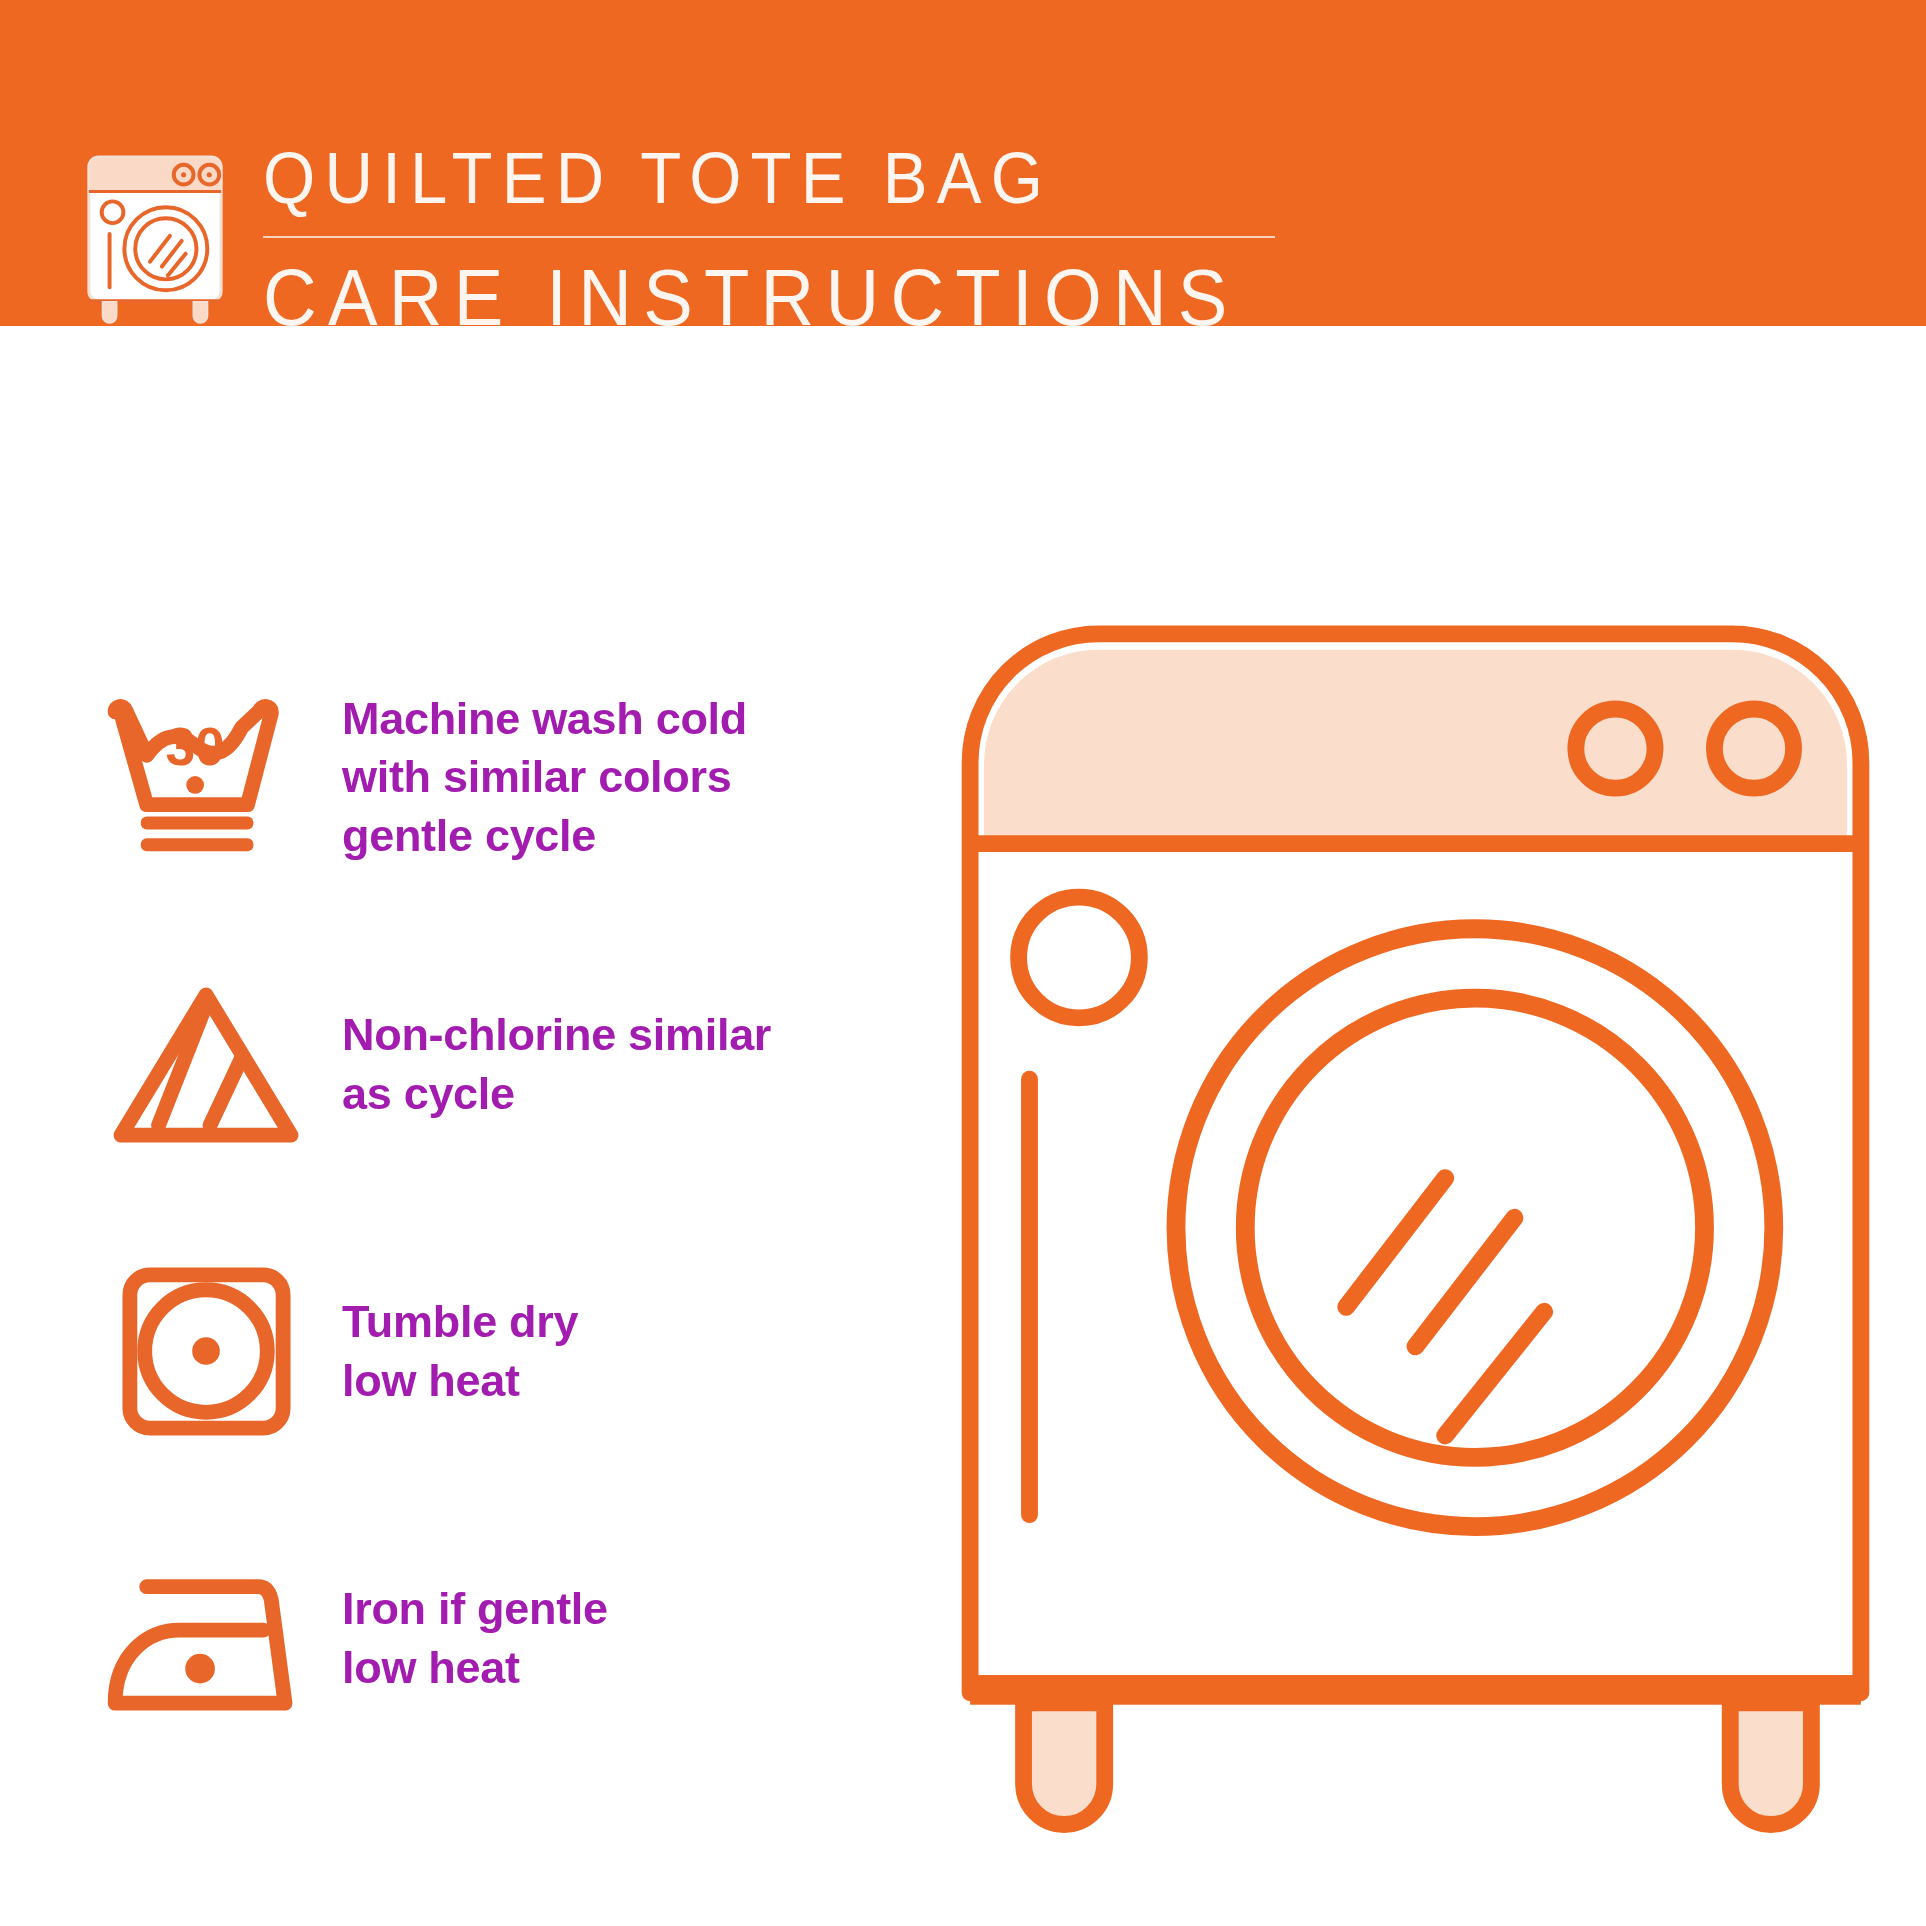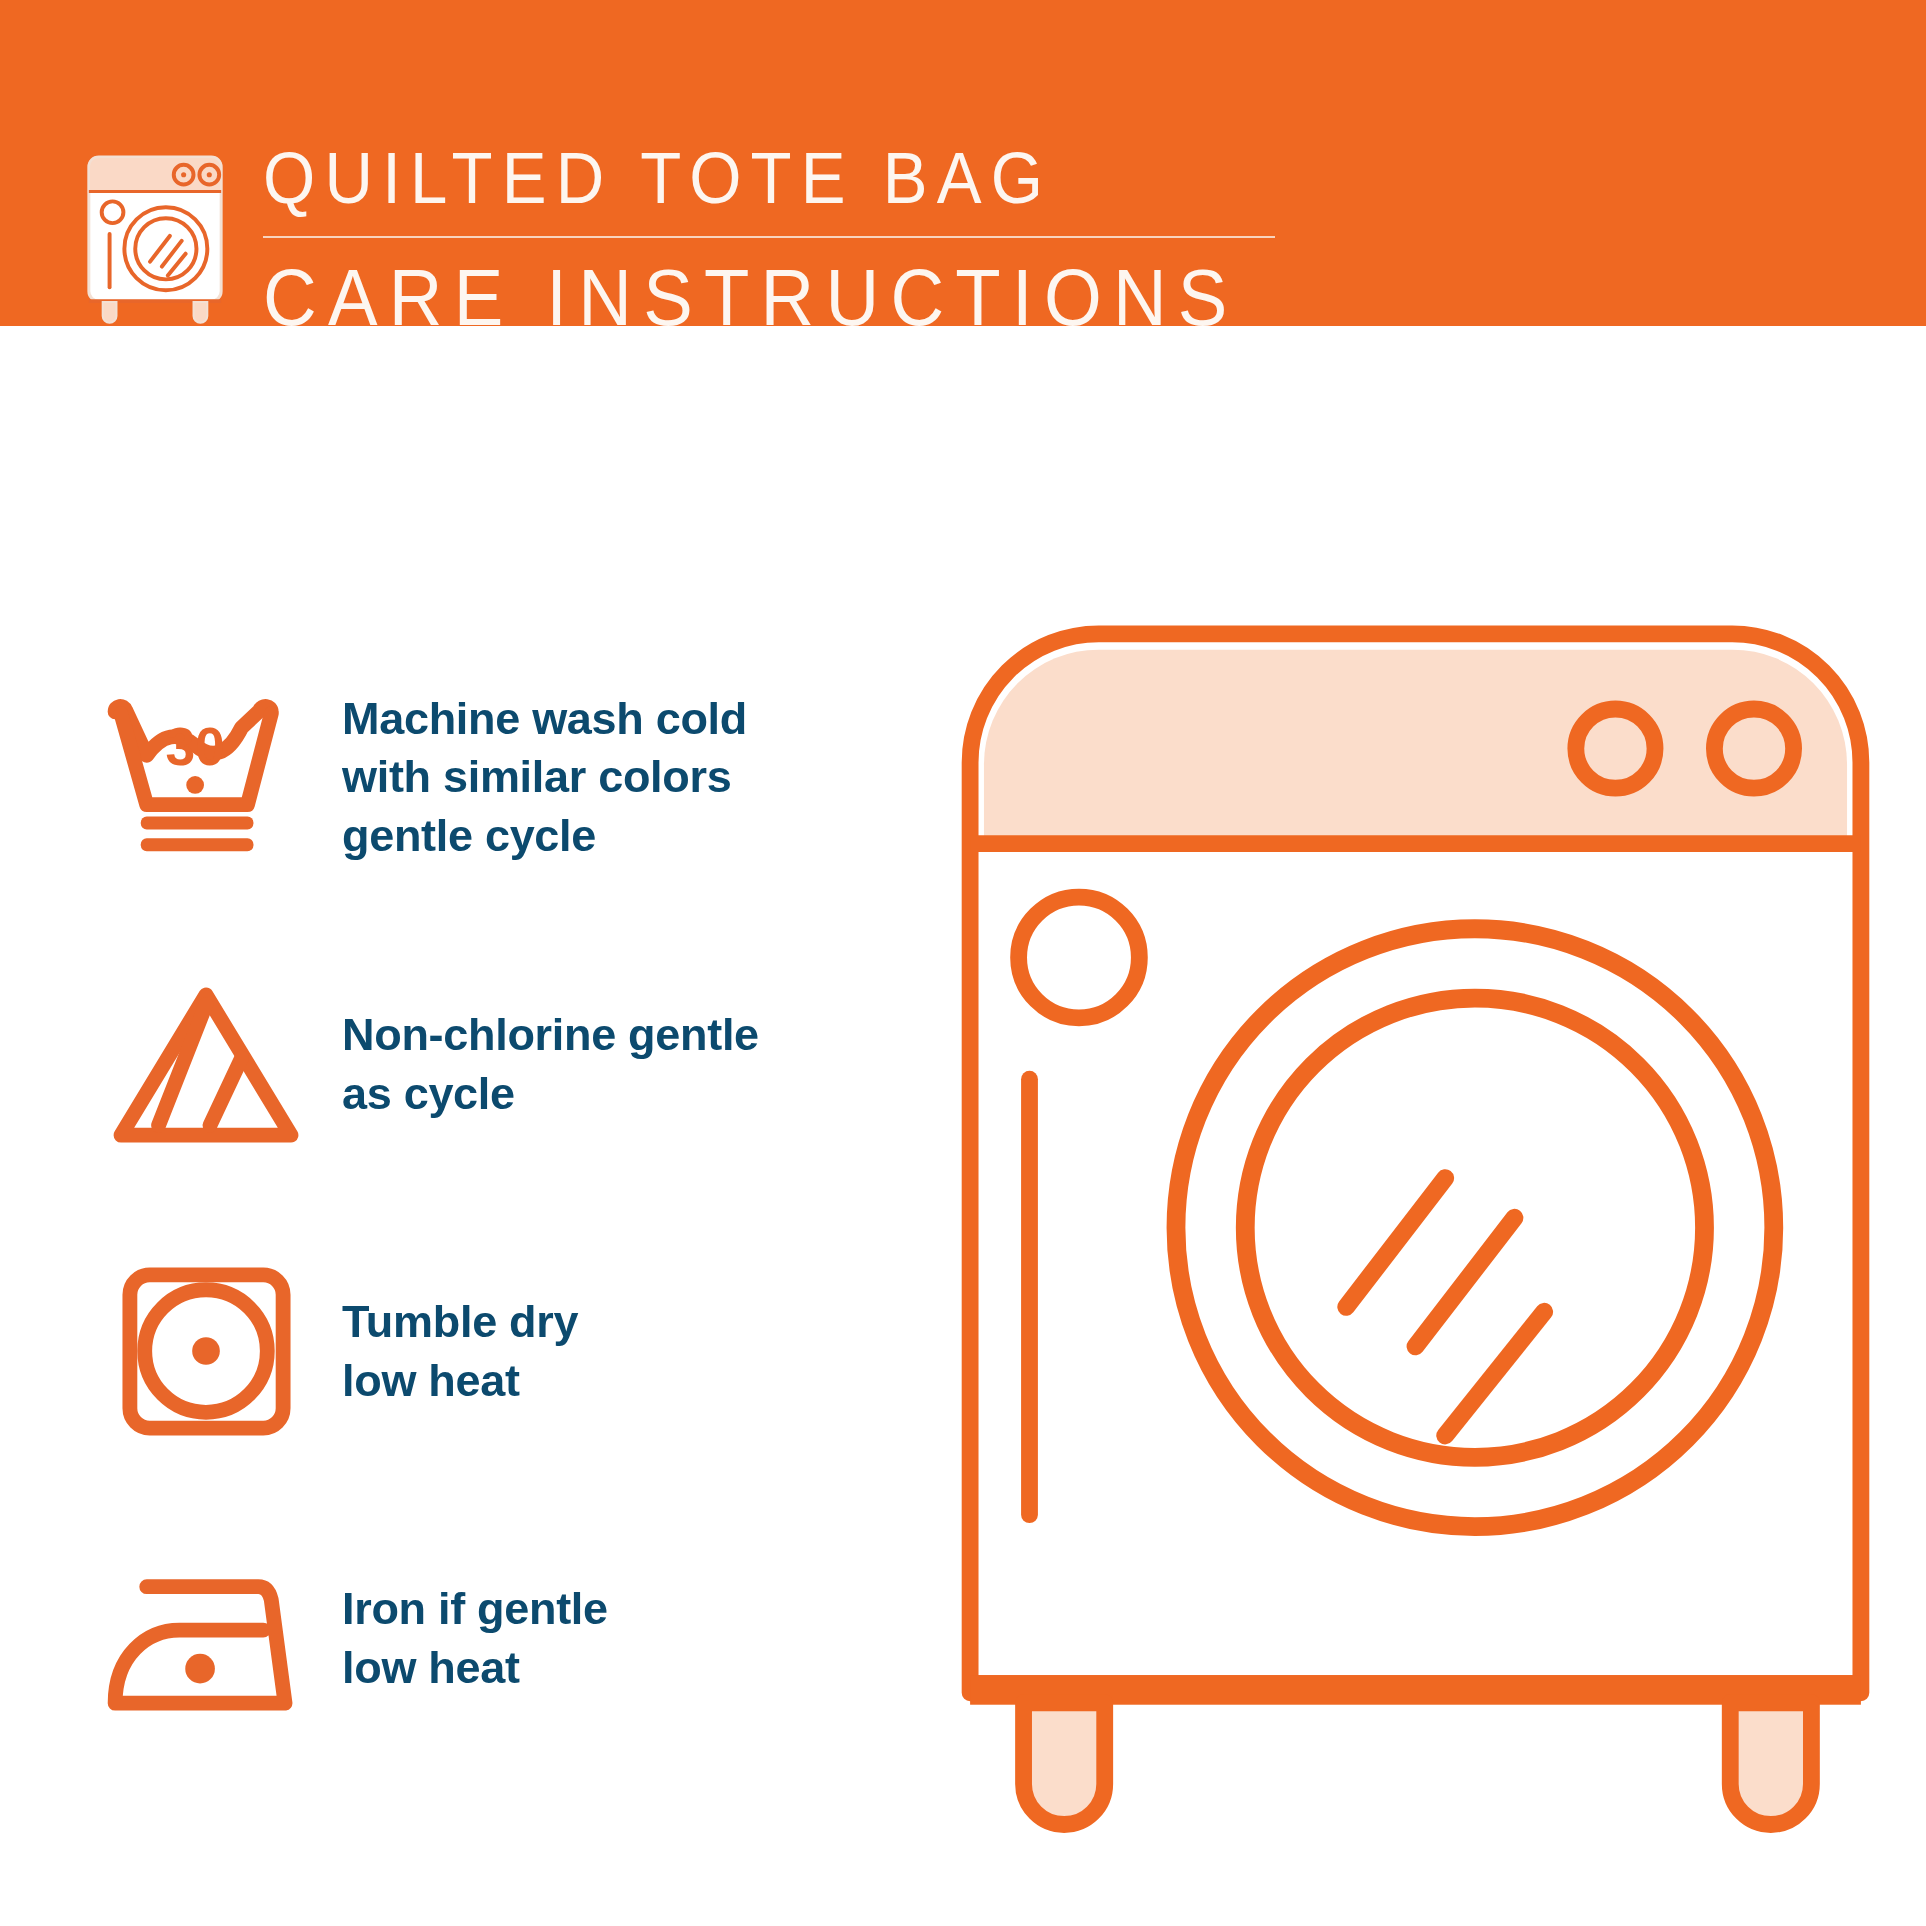--- a/index.html
+++ b/index.html
@@ -74,21 +74,21 @@
   }
   .care-symbol {
     width:228px;
     flex:none;
     display:flex;
     align-items:center;
     justify-content:center;
     margin-left:84px;
   }
   .care-text {
-    color:#0c4a6e;
+    color:#a21caf;
     font-size:45px;
     font-weight:bold;
     line-height:1.30;
     margin-left:22px;
     letter-spacing:-0.3px;
   }
 
   
   #machine {
     position:absolute;
@@ -161,21 +161,21 @@
 
     <div class="care-row">
       <div class="care-symbol">
         <svg width="198" height="168" viewBox="0 0 200 170">
           <path d="M100 14 L186 156 L14 156 Z" fill="none" stroke="#E8662A" stroke-width="15" stroke-linejoin="round"></path>
           <line x1="100" y1="24" x2="52" y2="146" stroke="#E8662A" stroke-width="15" stroke-linecap="round"></line>
           <line x1="136" y1="78" x2="104" y2="146" stroke="#E8662A" stroke-width="15" stroke-linecap="round"></line>
         </svg>
       </div>
       <div class="care-text">
-        <div>Non-chlorine gentle</div>
+        <div>Non-chlorine similar</div>
         <div>as cycle</div>
       </div>
     </div>
 
     <div class="care-row">
       <div class="care-symbol">
         <svg width="173" height="173" viewBox="0 0 175 175">
           <rect x="10" y="10" width="155" height="155" rx="20" fill="none" stroke="#E8662A" stroke-width="15"></rect>
           <circle cx="87" cy="87" r="62" fill="none" stroke="#E8662A" stroke-width="15"></circle>
           <circle cx="87" cy="87" r="14" fill="#E8662A"></circle>

